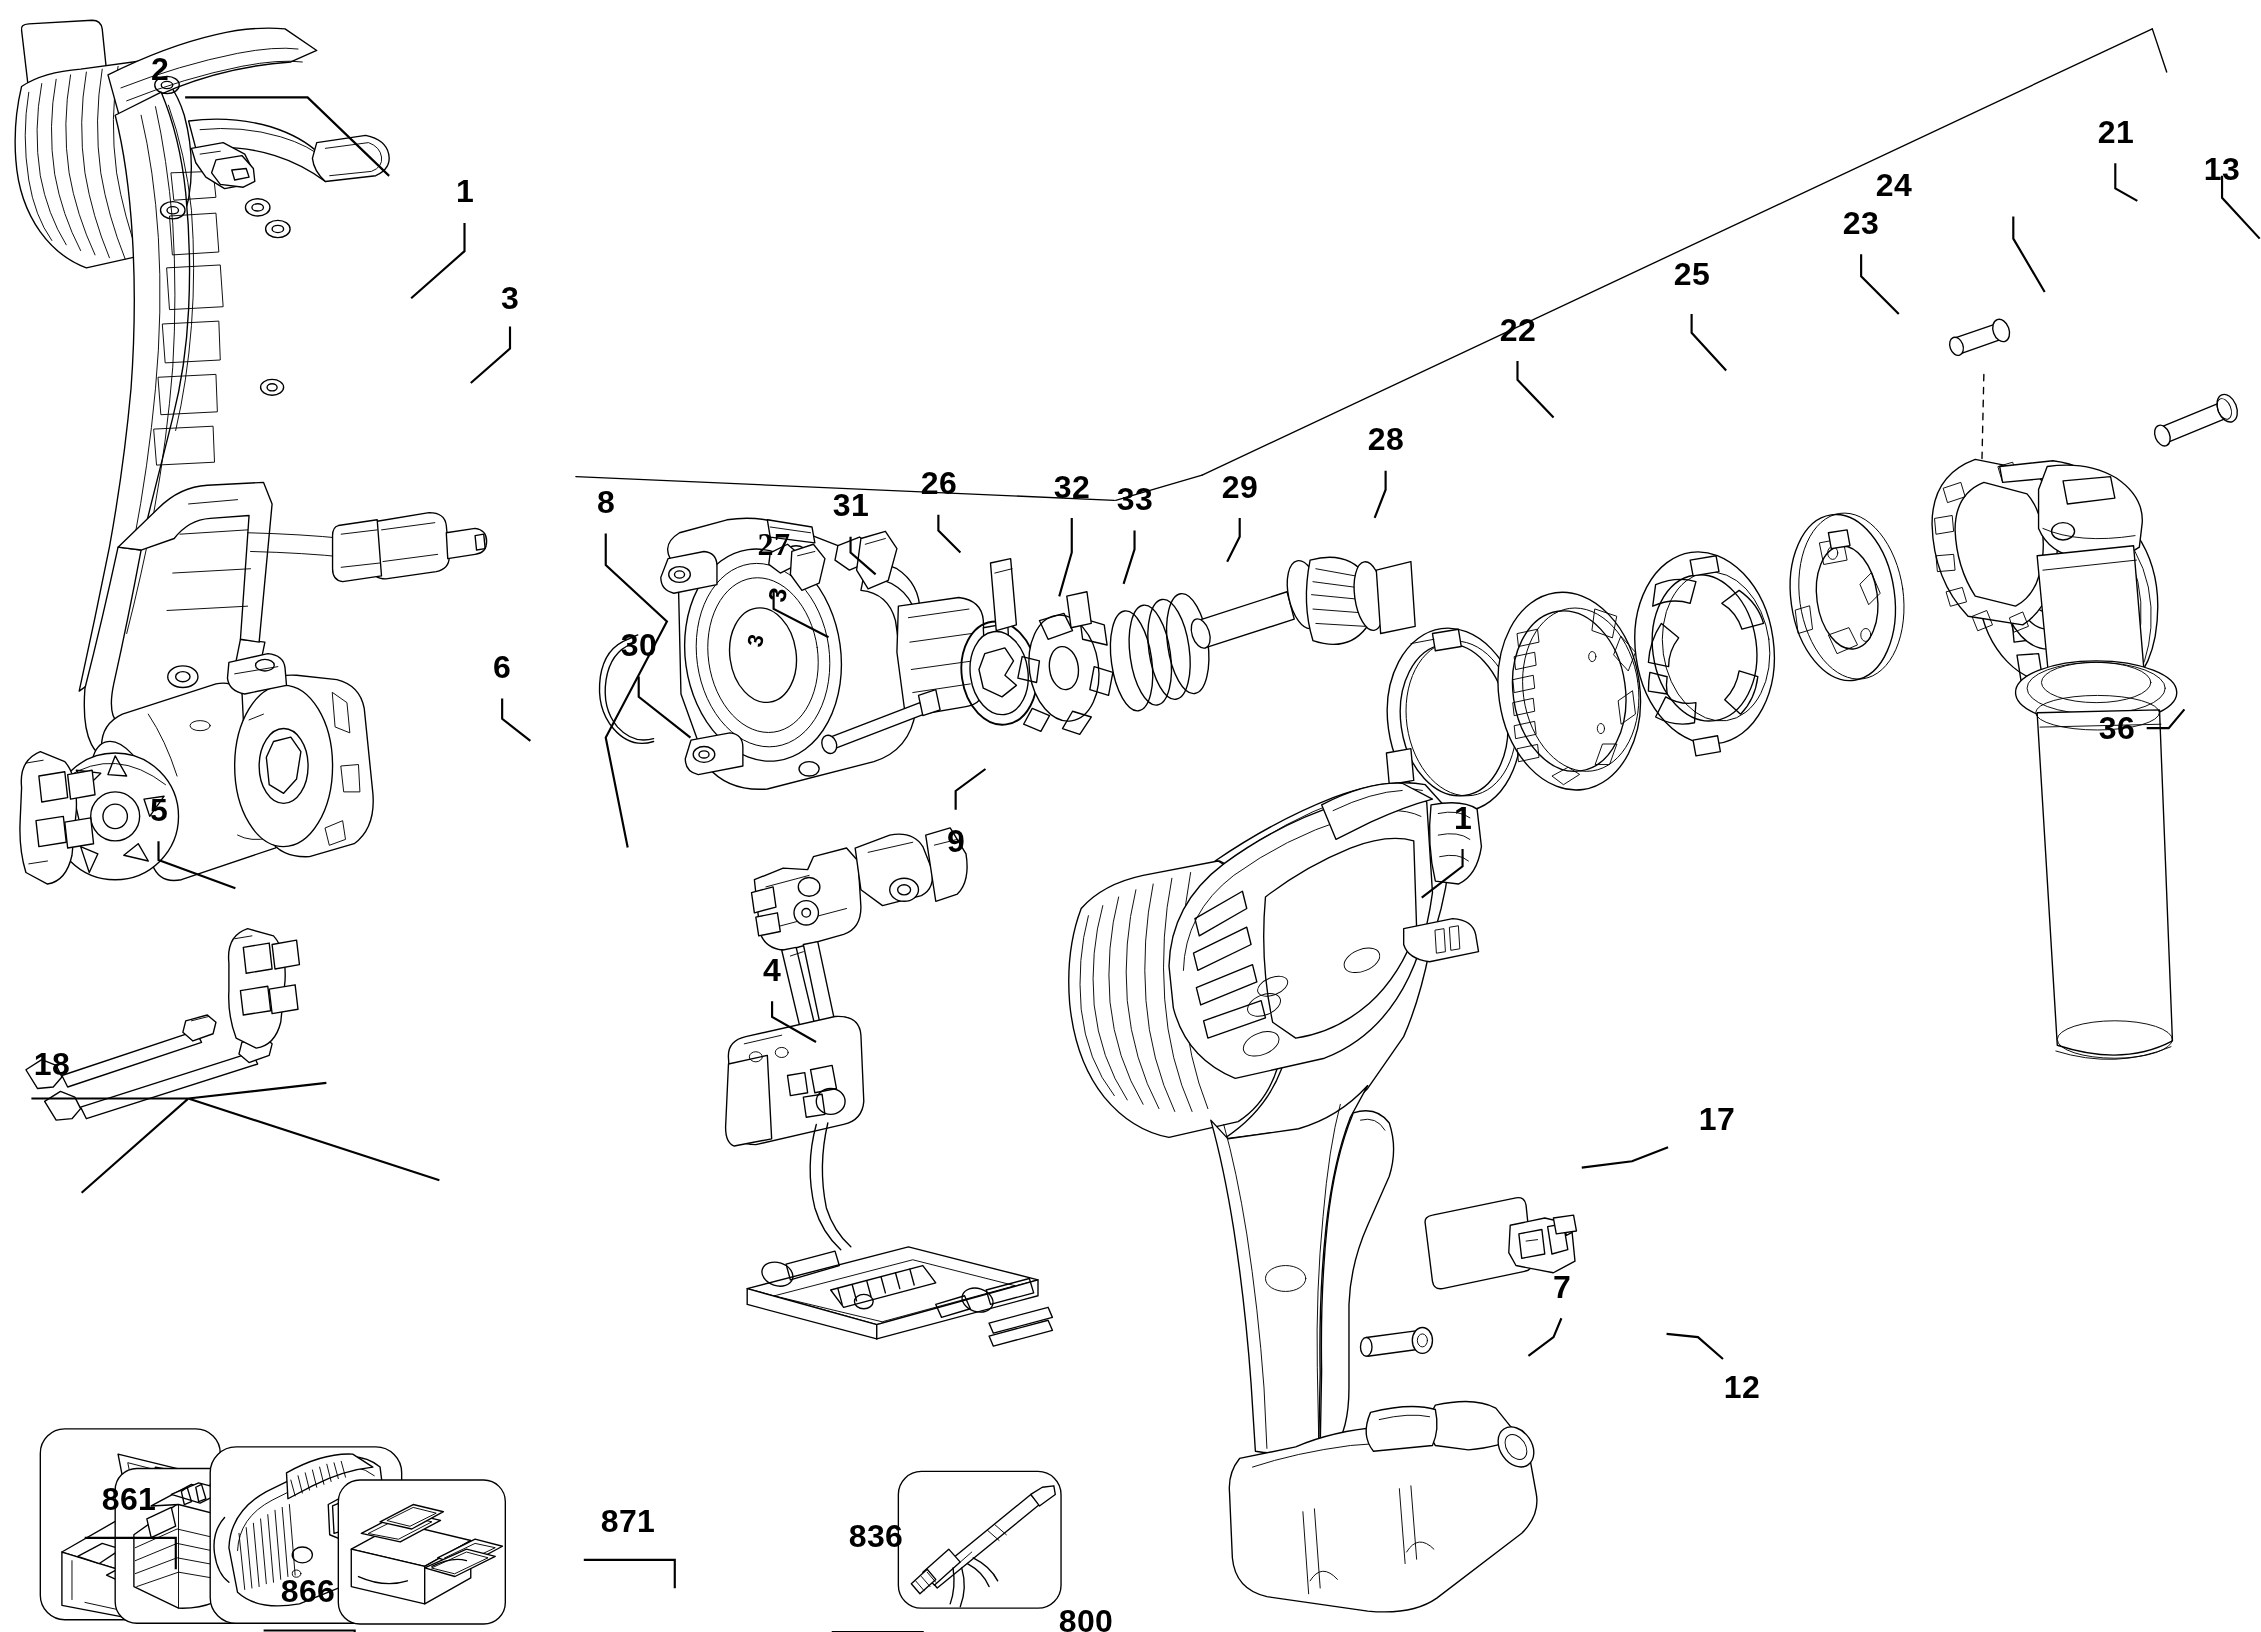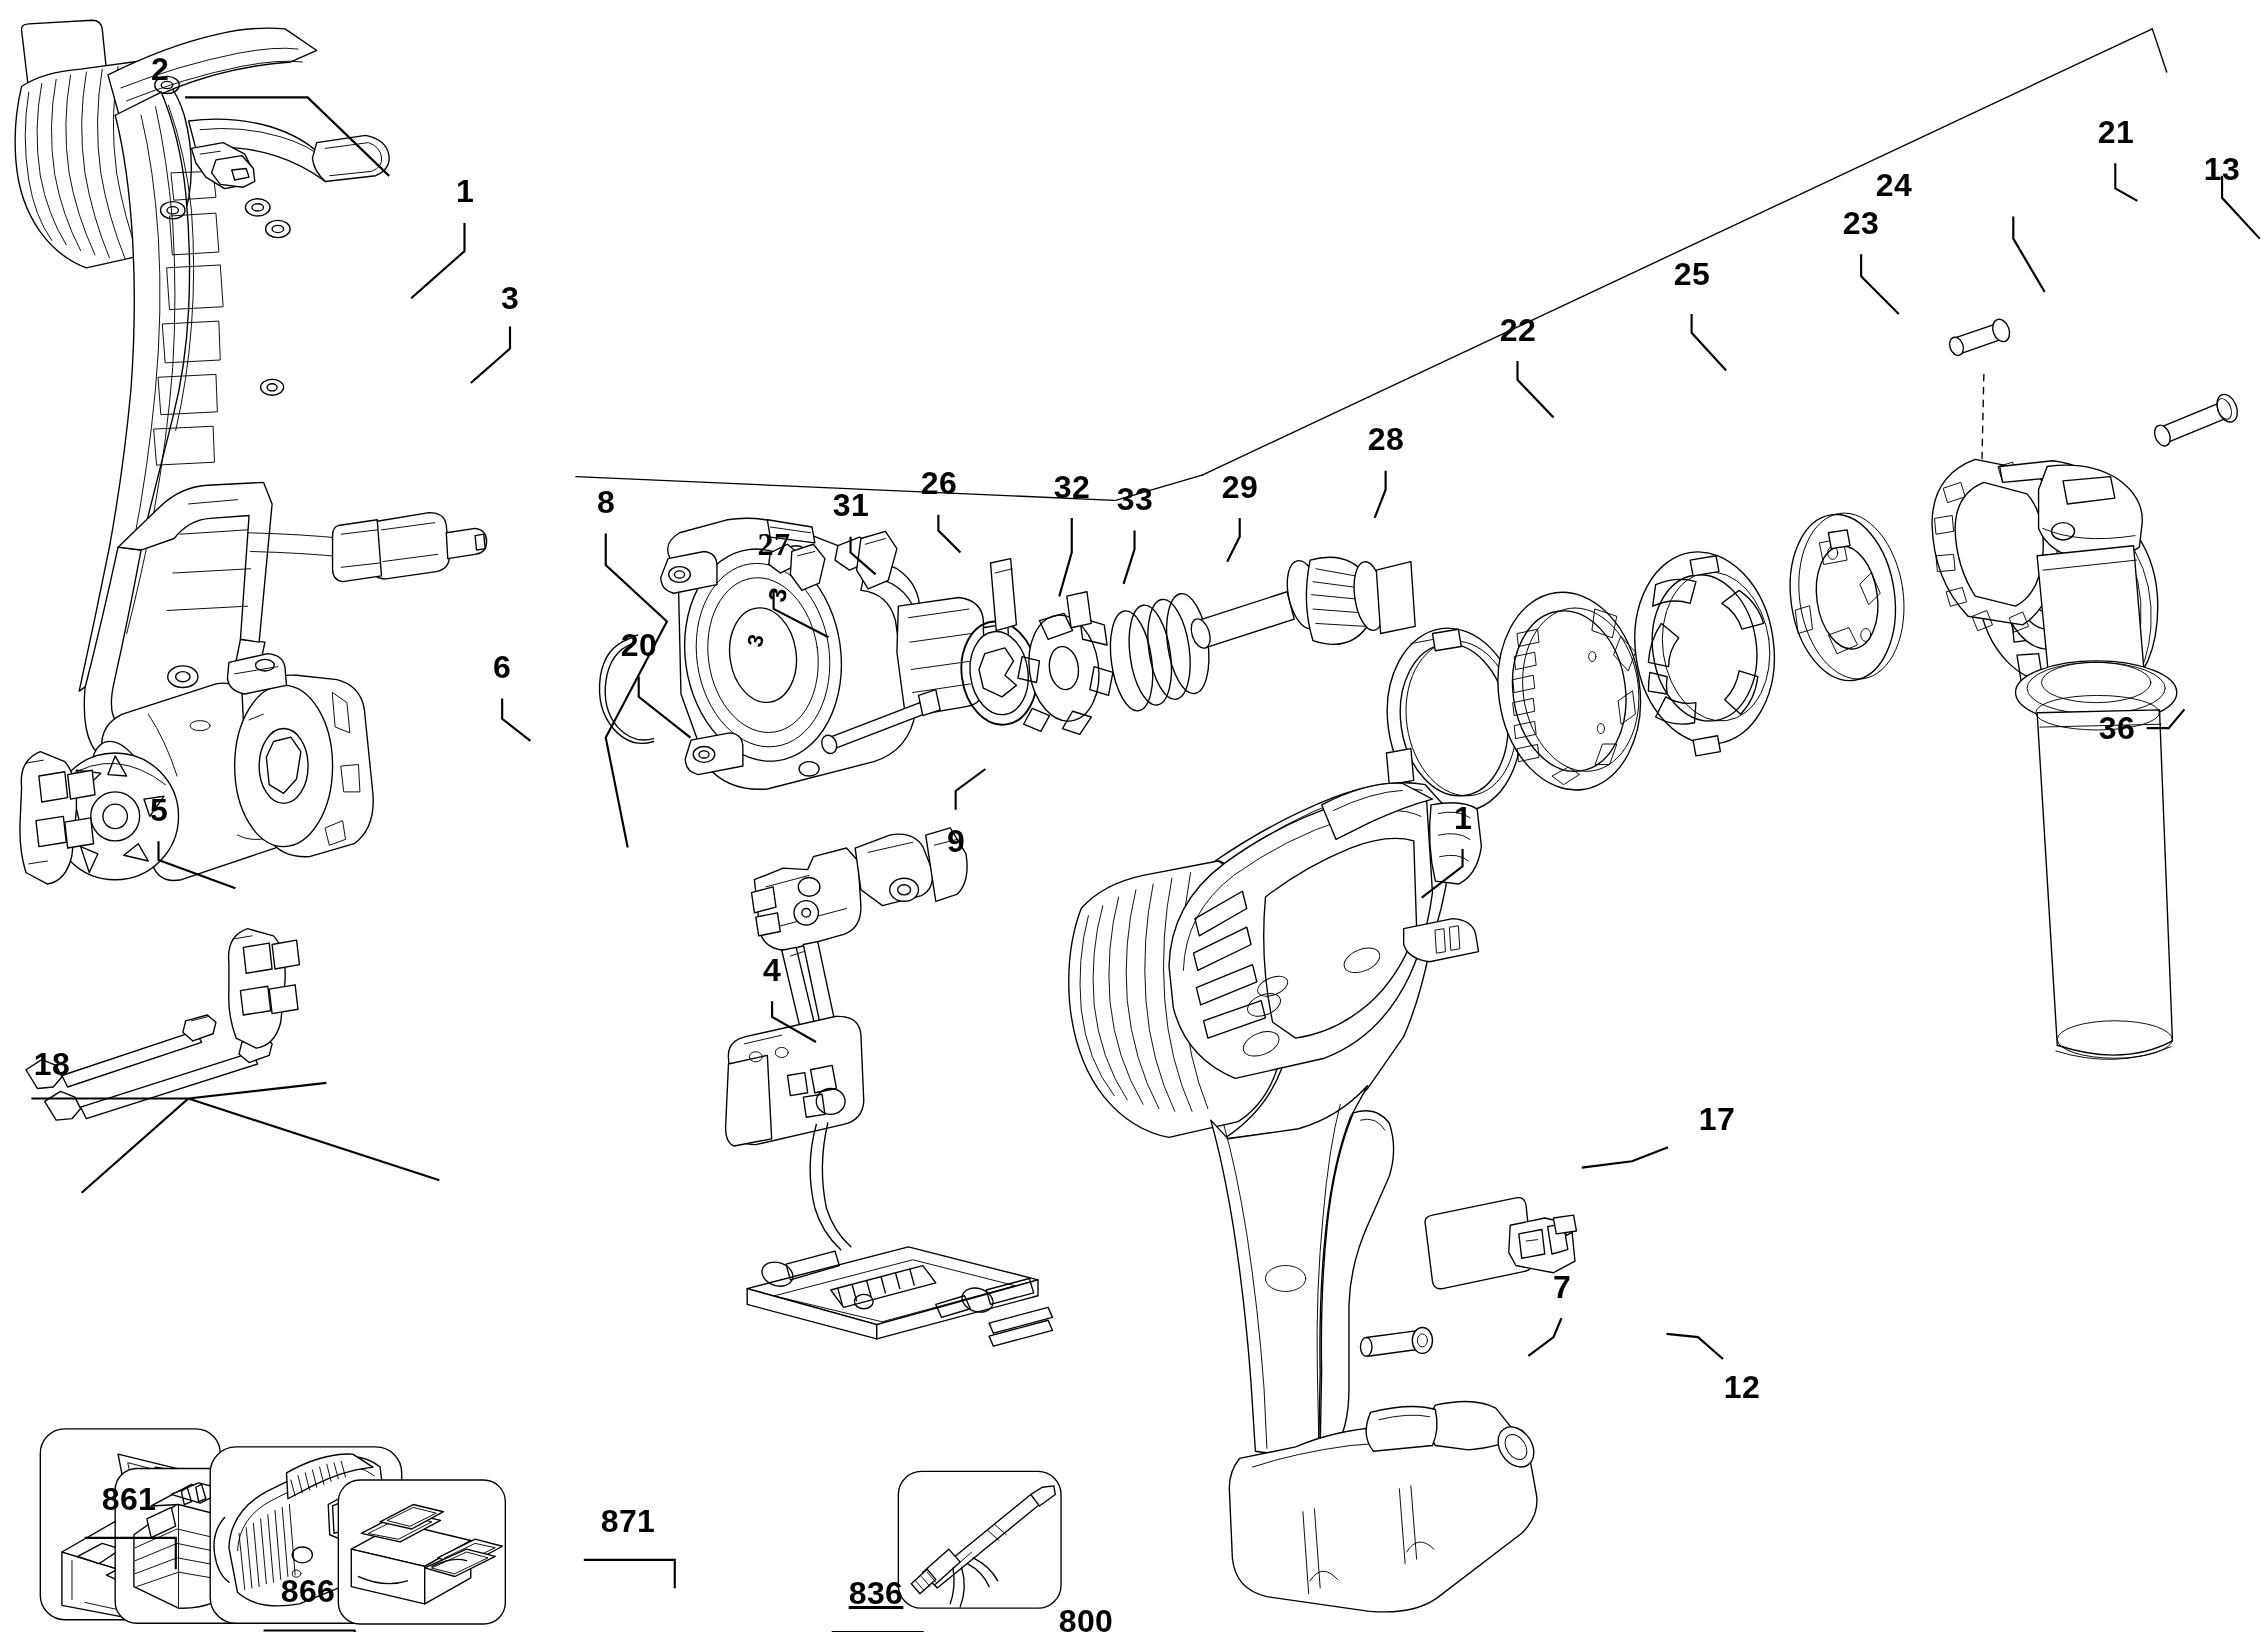--- a/index.html
+++ b/index.html
@@ -752,32 +752,32 @@
       <div class="callout" style="left: 1692px; top: 274px;">25</div>
       <div class="callout" style="left: 1518px; top: 330px;">22</div>
       <div class="callout" style="left: 1386px; top: 439px;">28</div>
       <div class="callout" style="left: 1240px; top: 487px;">29</div>
       <div class="callout" style="left: 1135px; top: 499px;">33</div>
       <div class="callout" style="left: 1072px; top: 487px;">32</div>
       <div class="callout" style="left: 939px; top: 483px;">26</div>
       <div class="callout" style="left: 851px; top: 505px;">31</div>
       <div class="callout" style="left: 774px; top: 544px; font-family: Liberation Serif, serif;">27</div>
       <div class="callout" style="left: 606px; top: 502px;">8</div>
-      <div class="callout" style="left: 639px; top: 645px;">20</div>
+      <div class="callout" style="left: 639px; top: 645px;">30</div>
       <div class="callout" style="left: 956px; top: 841px;">9</div>
       <div class="callout" style="left: 502px; top: 667px;">6</div>
       <div class="callout" style="left: 159px; top: 810px;">5</div>
       <div class="callout" style="left: 52px; top: 1064px;">18</div>
       <div class="callout" style="left: 772px; top: 970px;">4</div>
       <div class="callout" style="left: 1463px; top: 818px;">1</div>
       <div class="callout" style="left: 1697px; top: 1119px; margin-left: 20px;">17</div>
       <div class="callout" style="left: 1562px; top: 1287px;">7</div>
       <div class="callout" style="left: 1742px; top: 1387px;">12</div>
       <div class="callout" style="left: 2117px; top: 728px;">36</div>
       <div class="callout" style="left: 129px; top: 1499px; text-align: right;">861</div>
       <div class="callout" style="left: 308px; top: 1591px;">866</div>
       <div class="callout" style="left: 628px; top: 1521px;">871</div>
-      <div class="callout" style="left: 876px; top: 1593px; text-decoration: underline;">836</div>
+      <div class="callout" style="left: 876px; top: 1536px;">836</div>
       <div class="callout" style="left: 1086px; top: 1601px; margin-top: 20px;">800</div>
     </div>
 
 </div>
 
 
 </body></html>

